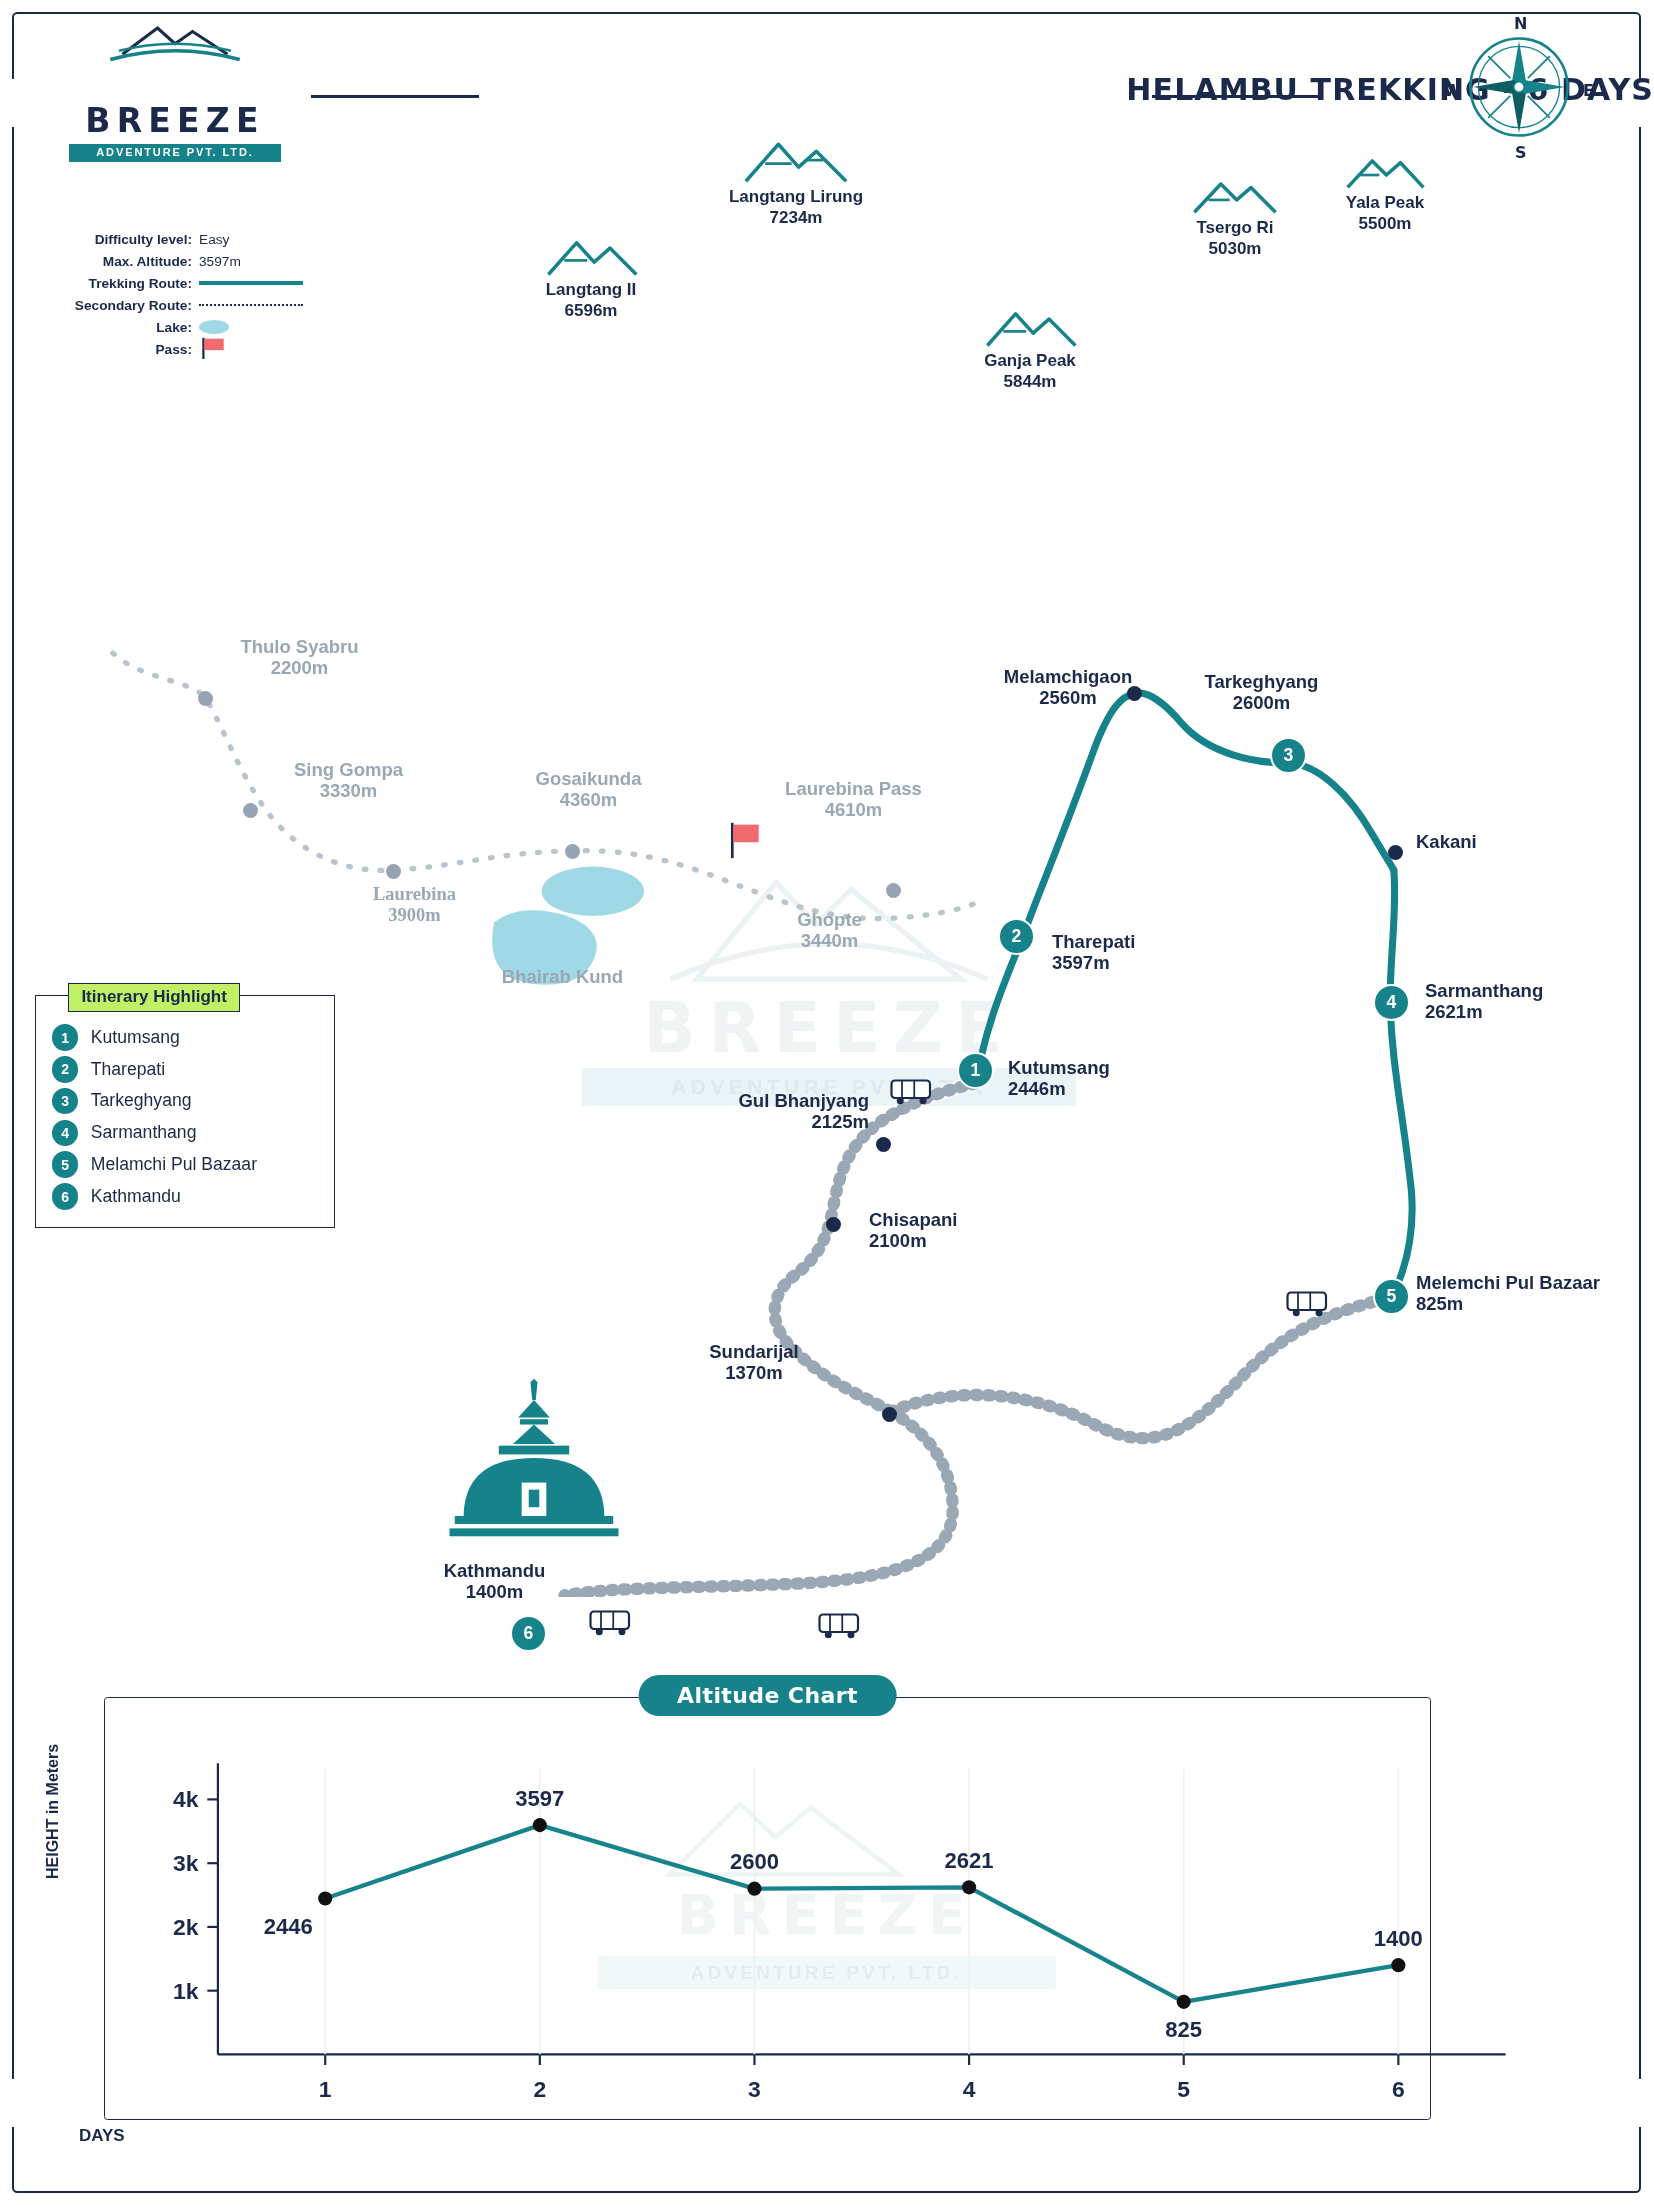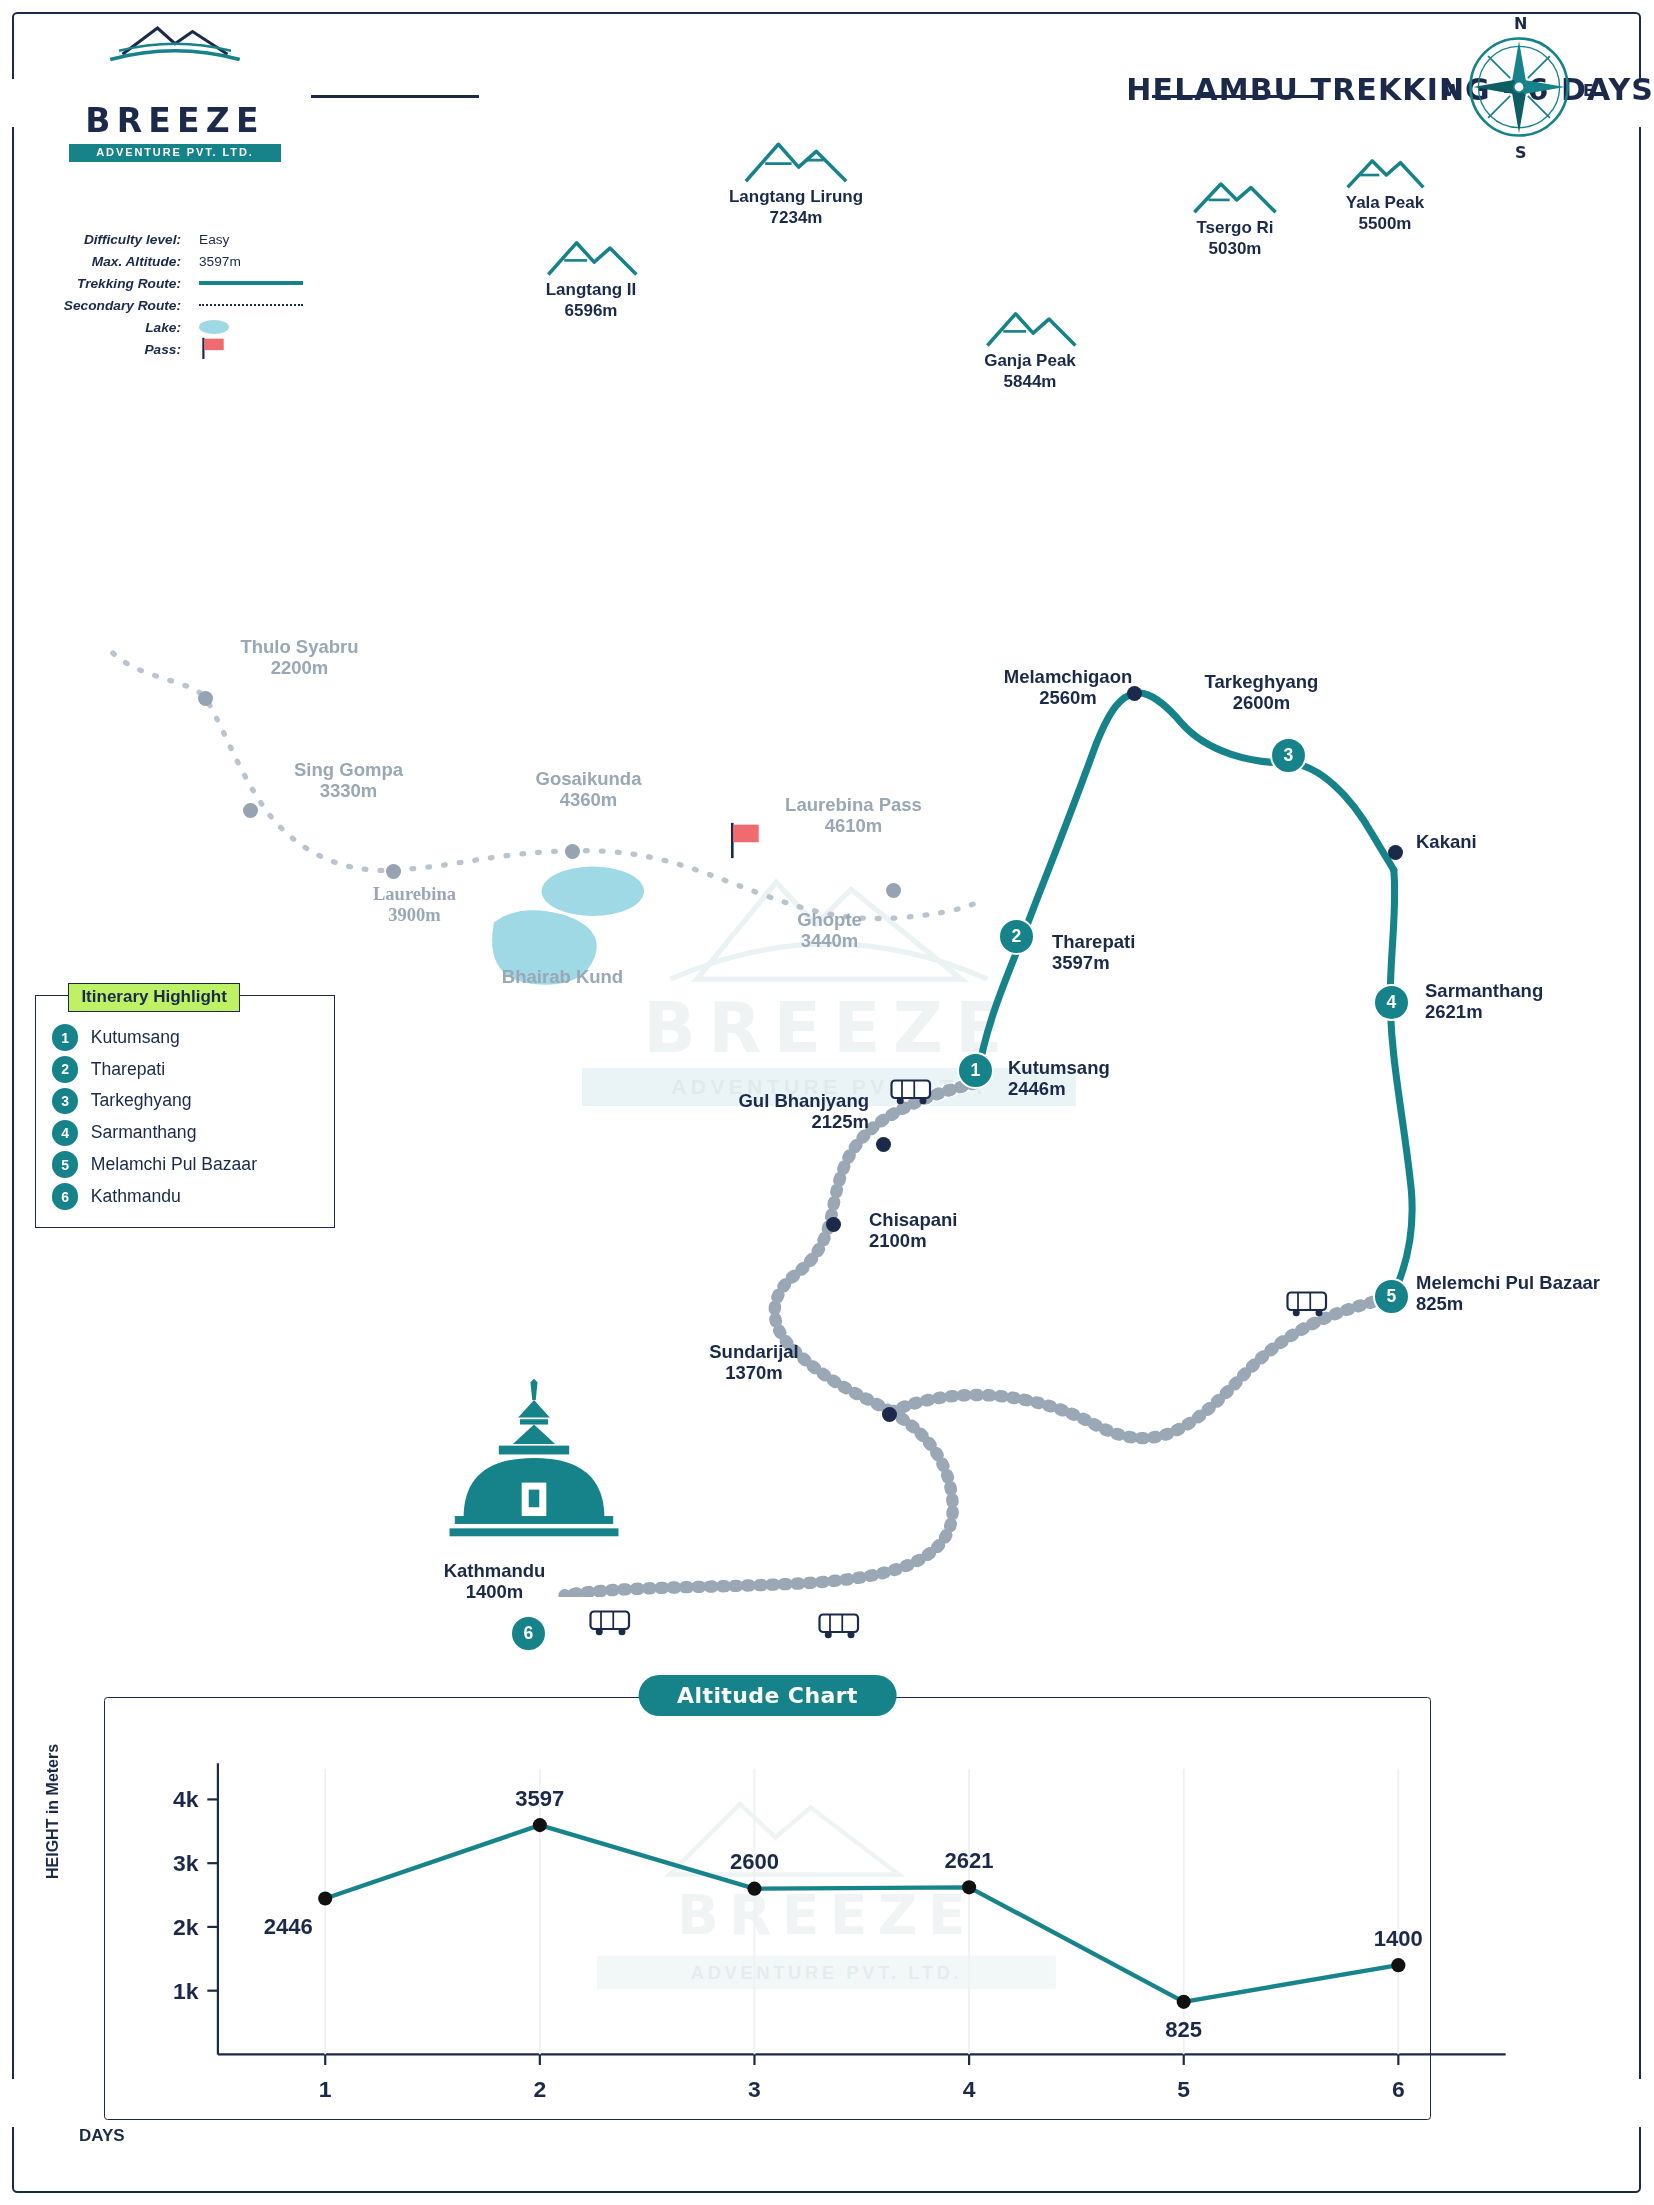--- a/index.html
+++ b/index.html
@@ -61,21 +61,21 @@
   .c-s { left: 71px; bottom: 0px; }
   .c-e { right: 0px;  top: 69px; }
   .c-w { left: 0px;   top: 69px; }
 
   
   .legend {
     position: absolute; left: 42px; top: 228px; width: 300px;
     font-size: 13.7px; color: #1b2a4a;
   }
   .legend-row { display: flex; align-items: center; height: 22px; }
-  .legend-key { width: 157px; text-align: right; padding-right: 18px; font-weight: bold; font-style: italic;}
+  .legend-key { width: 157px; text-align: right; padding-right: 7px; font-weight: bold;}
   .legend-val { flex: 1; }
   .swatch-line { width: 104px; height: 4.4px; background: #16828a; }
   .swatch-dash { width: 104px; height: 0; border-top: 2.6px dotted #1b2a4a; }
   .swatch-lake {
     width: 30px; height: 14px; background: #9fd9e6; border-radius: 50%;
   }
 
   
   .itin {
     position: absolute; left: 35px; top: 995px; width: 300px;
@@ -371,21 +371,21 @@
     <span>Laurebina</span><br>
     <span>3900m</span>
   </div>
   <div class="place gray" style="left:487px; top:653px;">
     <span>Gosaikunda</span><br>
     <span>4360m</span>
   </div>
   <div class="place gray" style="left:461px; top:851px;">
     <span>Bhairab Kund</span>
   </div>
-  <div class="place gray" style="left:730px; top:663px; width:247px;margin-top:16px;">
+  <div class="place gray" style="left:730px; top:663px; width:247px;">
     <span>Laurebina Pass</span><br>
     <span>4610m</span>
   </div>
   <div class="place gray" style="left:728px; top:794px;">
     <span>Ghopte</span><br>
     <span>3440m</span>
   </div>
 
   <div class="place" style="left:962px; top:551px; width:212px;">
     <span>Melamchigaon</span><br>

